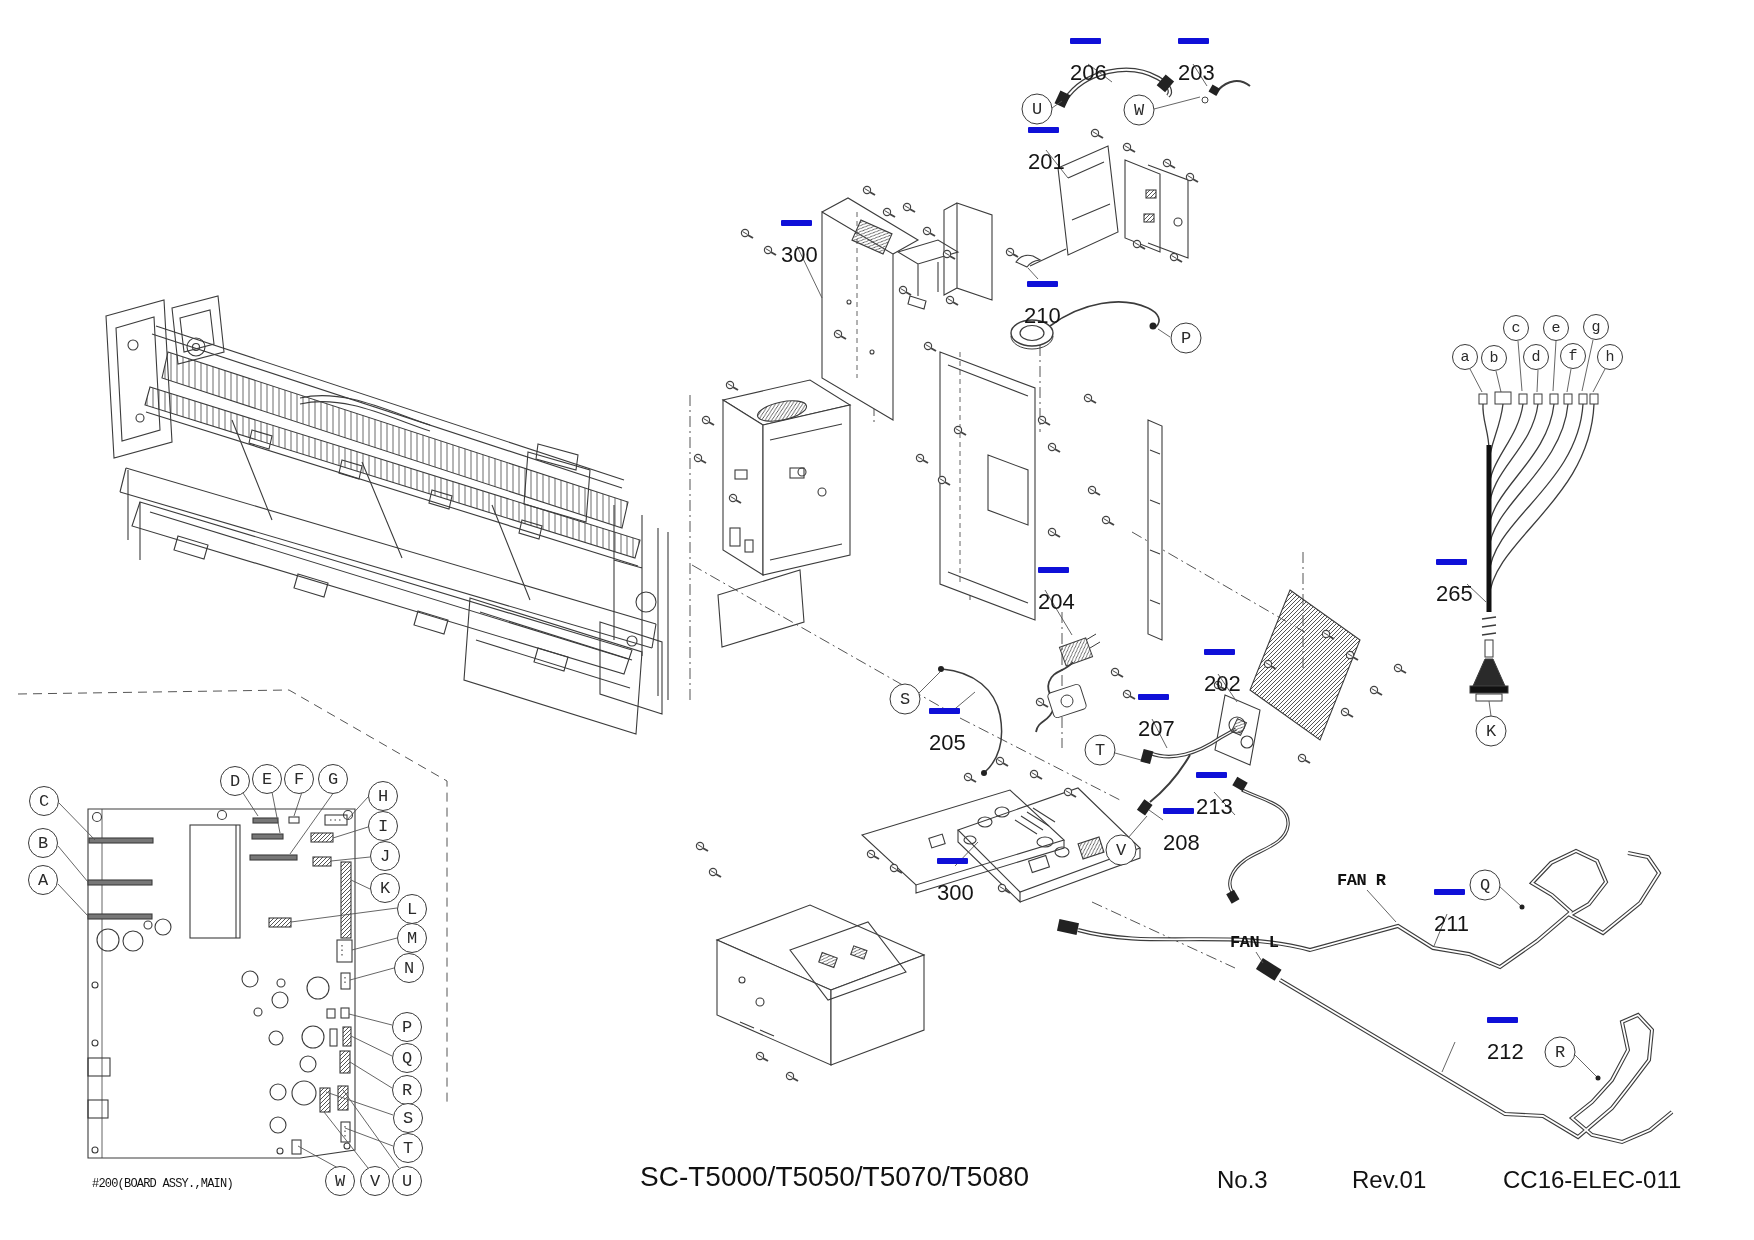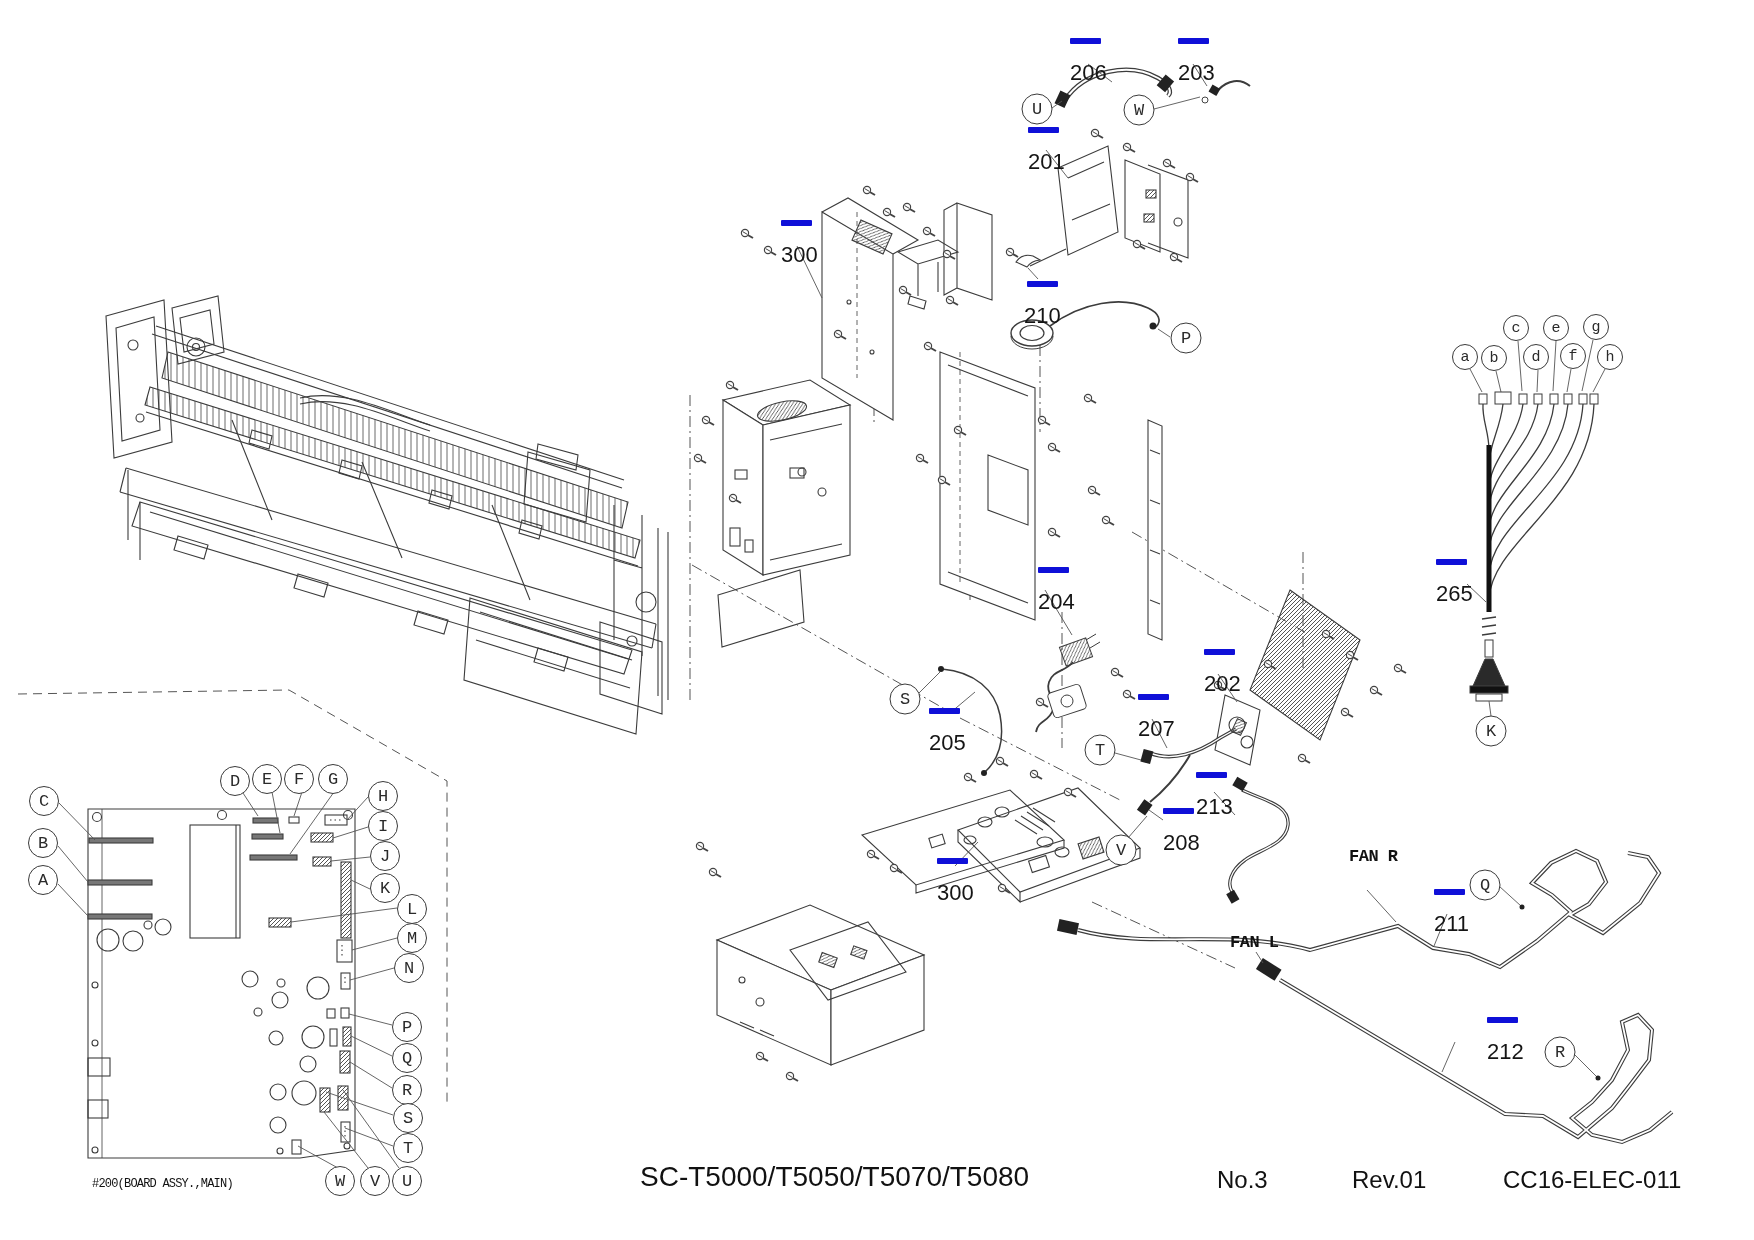--- a/index.html
+++ b/index.html
@@ -524,21 +524,21 @@
       <div class="balloon board" style="left: 412px; top: 938px;">M</div>
       <div class="balloon board" style="left: 409px; top: 968px;">N</div>
       <div class="balloon board" style="left: 407px; top: 1027px;">P</div>
       <div class="balloon board" style="left: 407px; top: 1058px;">Q</div>
       <div class="balloon board" style="left: 407px; top: 1090px;">R</div>
       <div class="balloon board" style="left: 408px; top: 1118px;">S</div>
       <div class="balloon board" style="left: 408px; top: 1148px;">T</div>
       <div class="balloon board" style="left: 340px; top: 1181px;">W</div>
       <div class="balloon board" style="left: 375px; top: 1181px;">V</div>
       <div class="balloon board" style="left: 407px; top: 1181px;">U</div>
-      <div class="txt fan" style="left: 1337px; top: 847px; margin-left: 12px;">FAN R</div>
+      <div class="txt fan" style="left: 1337px; top: 871px;">FAN R</div>
       <div class="txt fan" style="left: 1230px; top: 933px;">FAN L</div>
       <div class="txt board-callout" style="left: 92px; top: 1177px;">#200(BOARD ASSY.,MAIN)</div>
     </div>
 
 <div>
   <span class="footer-item f-model">SC-T5000/T5050/T5070/T5080</span>
   <span class="footer-item f-no">No.3</span>
   <span class="footer-item f-rev">Rev.01</span>
   <span class="footer-item f-code">CC16-ELEC-011</span>
 </div>

